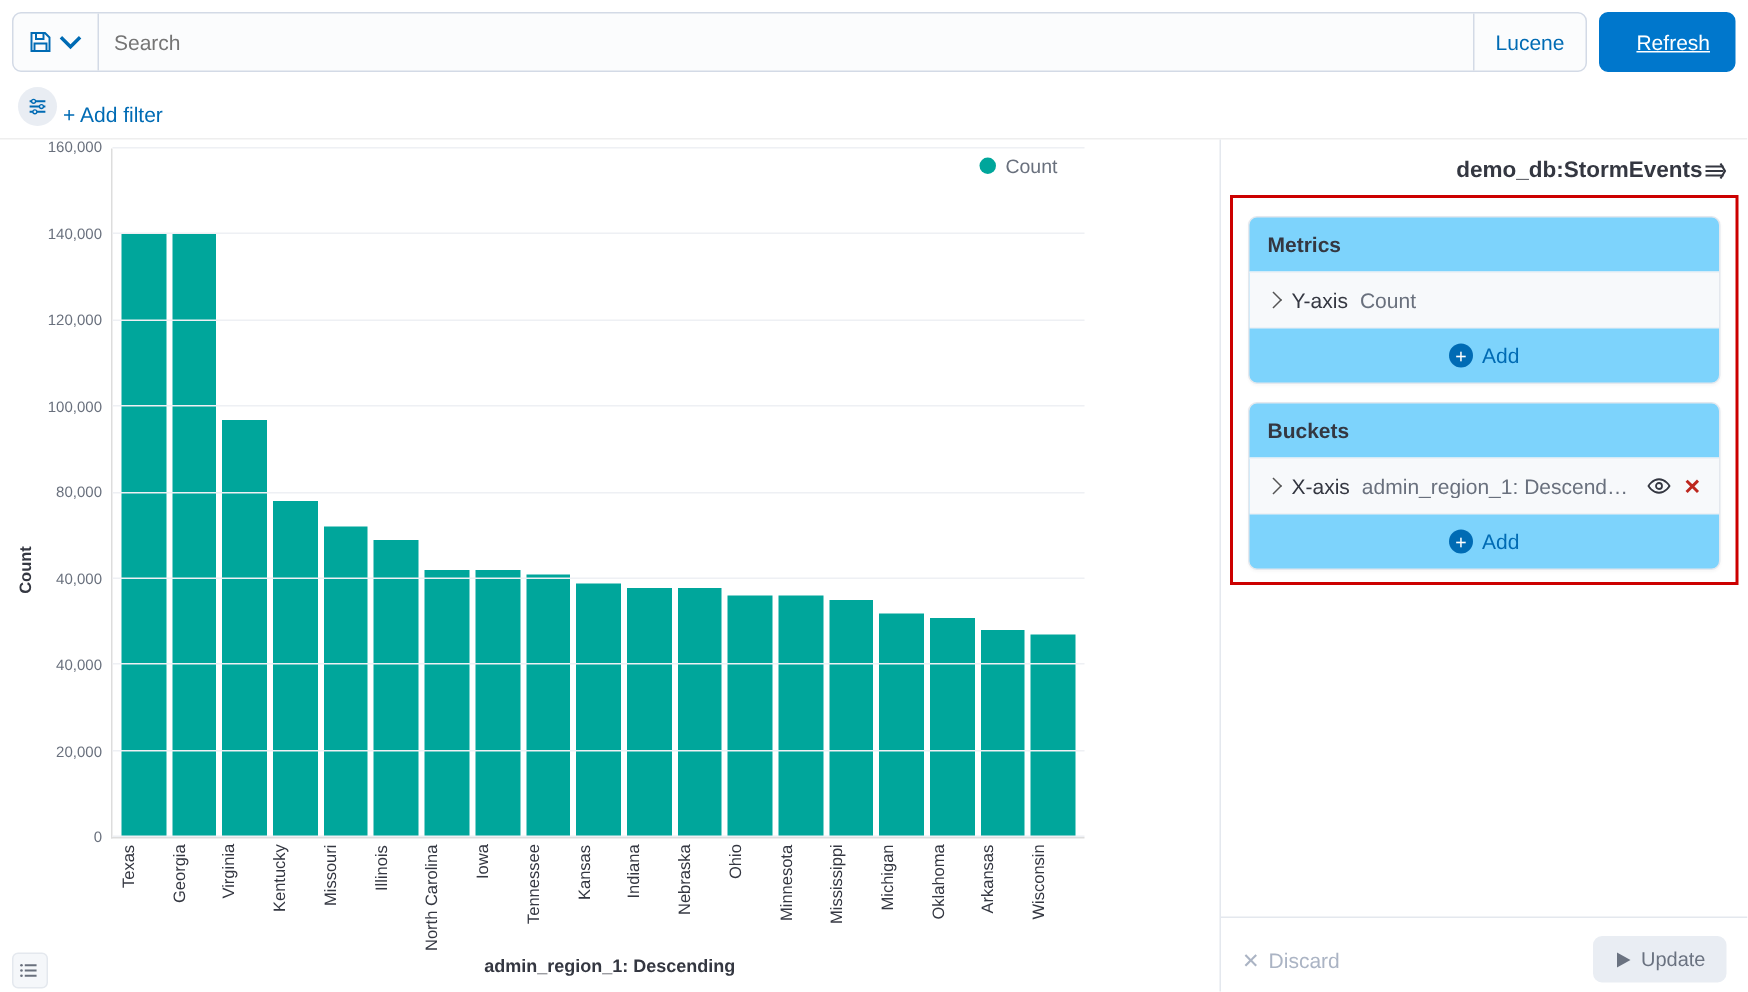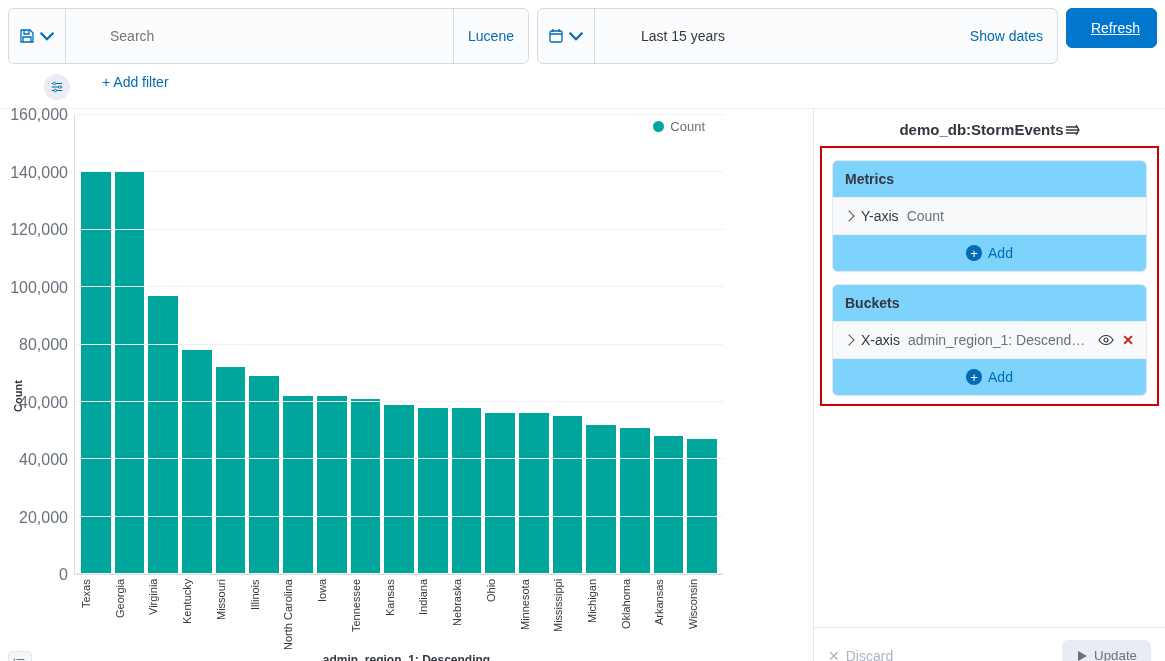--- a/index.html
+++ b/index.html
@@ -7,55 +7,55 @@
     margin: 0;
     font-family: -apple-system, BlinkMacSystemFont, "Segoe UI", Helvetica, Arial, sans-serif;
     font-size: 14px;
     color: #343741;
     background: #fff;
     width: 1165px;
     height: 661px;
     overflow: hidden;
   }
   .toolbar { display: flex; gap: 8px; padding: 8px; }
-  .tb-group { display: flex; align-items: center; border: 1px solid #d3dae6; border-radius: 6px; background: #fbfcfd; height: 56px; gap: 34px; }
+  .tb-group { display: flex; align-items: center; border: 1px solid #d3dae6; border-radius: 6px; background: #fbfcfd; height: 40px; }
   .tb-icon-btn { display: flex; align-items: center; gap: 4px; padding: 0 10px; height: 100%; border-right: 1px solid #d3dae6; cursor: pointer; }
   .tb-icon-btn svg { width: 16px; height: 16px; }
   .chev { width: 10px; height: 10px; }
   .search-input { flex: 1; border: none; background: transparent; padding: 0 10px; font-size: 14px; color: #69707d; outline: none; }
   .lucene { padding: 0 14px; color: #006bb4; cursor: pointer; border-left: 1px solid #d3dae6; height:100%; display:flex; align-items:center;}
   .showdates { padding: 0 14px; color: #006bb4; cursor: pointer; display:flex; align-items:center; height:100%;}
   .date-text { flex:1; padding:0 12px; color:#343741; display:flex; align-items:center; height:100%;}
   .refresh-btn { background: #07c; border:1px solid #07c; color:#fff; height:40px; border-radius:6px; padding:0 16px; display:flex; align-items:center; gap:8px; cursor:pointer; font-size:14px;}
   .refresh-btn span { text-decoration: underline; }
-  .filterbar { display:flex; align-items:flex-start; gap:32px; padding: 2px 12px 8px 12px; margin-left: 32px; }
+  .filterbar { display:flex; align-items:flex-end; gap:4px; padding: 2px 12px 8px 12px; }
   .filter-settings { width:26px; height:26px; border-radius:13px; background:#e9edf3; display:flex; align-items:center; justify-content:center; cursor:pointer;}
   .filter-settings svg{width:14px;height:14px;}
   .add-filter { color:#006bb4; cursor:pointer; }
 
   .main { display:flex; border-top:1px solid #eee; height: 575px;}
   .chart-area { flex:1; position:relative; padding: 6px 10px 0 10px; }
   .legend { position:absolute; top:10px; right:108px; display:flex; align-items:center; gap:6px; font-size:13px; color:#69707d; cursor:pointer;}
   .legend-dot{width:11px;height:11px;border-radius:50%;background:#00a69b;}
   .ylabel { position:absolute; left:2px; top:50%; transform: translateY(-50%) rotate(-90deg); transform-origin:center; font-size:11px; font-weight:600; color:#343741;}
   .xlabel { text-align:center; font-size:12px; font-weight:600; margin-top: -2px; color:#343741;}
   .plot-wrap { display:flex; height: 460px; }
   .yaxis { width:64px; position:relative; }
-  .ytick { position:absolute; right:6px; font-size:16px; color:#69707d; transform: translateY(50%); text-align:right; width:58px;}
+  .ytick { position:absolute; right:6px; font-size:10px; color:#69707d; transform: translateY(50%); text-align:right; width:58px;}
   .plot { flex:1; position:relative; border-left:1px solid #ddd; border-bottom:1px solid #ddd; margin-right: 80px;}
   .gridline { position:absolute; left:0; right:0; border-top:1px solid #eef0f4; }
   .bars { position:absolute; left:0; right:0; bottom:0; top:0; display:flex; align-items:flex-end; gap:4px; padding: 0 6px;}
   .bar { flex:1; background:#00a69b; min-width:0;}
   .xtick-row { display:flex; margin-left:64px; margin-right:80px; padding: 4px 6px 0 6px; gap:4px; height: 80px;}
   .xtick { flex:1; min-width:0; font-size:11px; color:#343741; writing-mode: vertical-rl; transform: rotate(180deg); text-align: right; padding-top:2px; white-space:nowrap;}
   .legend-collapse{position:absolute; left:8px; bottom:8px; width:24px; height:24px; background:#f5f7fa; border:1px solid #e4e8ee; border-radius:4px; display:flex;align-items:center;justify-content:center;cursor:pointer;}
   .legend-collapse svg{width:14px;height:14px;}
 
   .side { width:352px; border-left:1px solid #e4e8ee; display:flex; flex-direction:column;}
-  .side-header{ display:flex; align-items:center; justify-content:center; padding:12px 14px 8px 14px;}
+  .side-header{ display:flex; align-items:center; justify-content:flex-end; padding:12px 14px 8px 14px;}
   .side-title{ font-weight:700; font-size:15px;}
   .side-header svg{width:16px;height:16px;cursor:pointer;}
 
   .side-tabs-box{ border:2px solid #c00; margin: 0 6px; padding-bottom:8px;}
   .tabs{ display:flex; gap:16px; border-bottom:1px solid #e4e8ee; padding: 0 10px;}
   .tab{ padding:10px 0; cursor:pointer; color:#343741; font-size:14px;}
   .tab.active{ color:#006bb4; border-bottom:2px solid #006bb4; font-weight:500;}
   .panel{ margin:12px 10px 0 10px; border:1px solid #e4e8ee; border-radius:6px; background:#7dd3fc; box-shadow:0 1px 2px rgba(0,0,0,0.03);}
   .panel-title{ font-weight:700; padding:10px 12px; }
   .panel-row{ display:flex; align-items:center; gap:8px; padding:10px 12px; background:#f7f9fb; border-top:1px solid #eef1f5; cursor:pointer;}
@@ -81,33 +81,20 @@
     <div class="tb-icon-btn">
       <svg viewBox="0 0 16 16">
           <path fill="none" stroke="#006bb4" stroke-width="1.3" d="M2 2h9l3 3v9H2z M5 2v4h5V2 M4 14v-5h8v5"></path>
         </svg>
       <svg class="chev" viewBox="0 0 10 10">
           <path fill="none" stroke="#006bb4" stroke-width="1.4" d="M1 3l4 4 4-4"></path>
         </svg>
     </div>
     <input class="search-input" placeholder="Search" style="">
     <div class="lucene">Lucene</div>
-  </div>
-  <div class="tb-group" style="flex:1;">
-    <div class="tb-icon-btn">
-      <svg viewBox="0 0 16 16">
-          <rect x="2" y="3" width="12" height="11" rx="1.5" fill="none" stroke="#006bb4" stroke-width="1.3"></rect>
-          <path stroke="#006bb4" stroke-width="1.3" d="M2 6h12 M5 1v3 M11 1v3"></path>
-        </svg>
-      <svg class="chev" viewBox="0 0 10 10">
-          <path fill="none" stroke="#006bb4" stroke-width="1.4" d="M1 3l4 4 4-4"></path>
-        </svg>
-    </div>
-    <div class="date-text">Last 15 years</div>
-    <div class="showdates">Show dates</div>
   </div>
   <button class="refresh-btn">
     <svg viewBox="0 0 16 16">
         <path fill="none" stroke="#fff" stroke-width="1.6" d="M13 8a5 5 0 1 1-1.6-3.7M13 2v3h-3"></path>
       </svg>
     <span>Refresh</span>
   </button>
 </div>
 
 <div class="filterbar">

